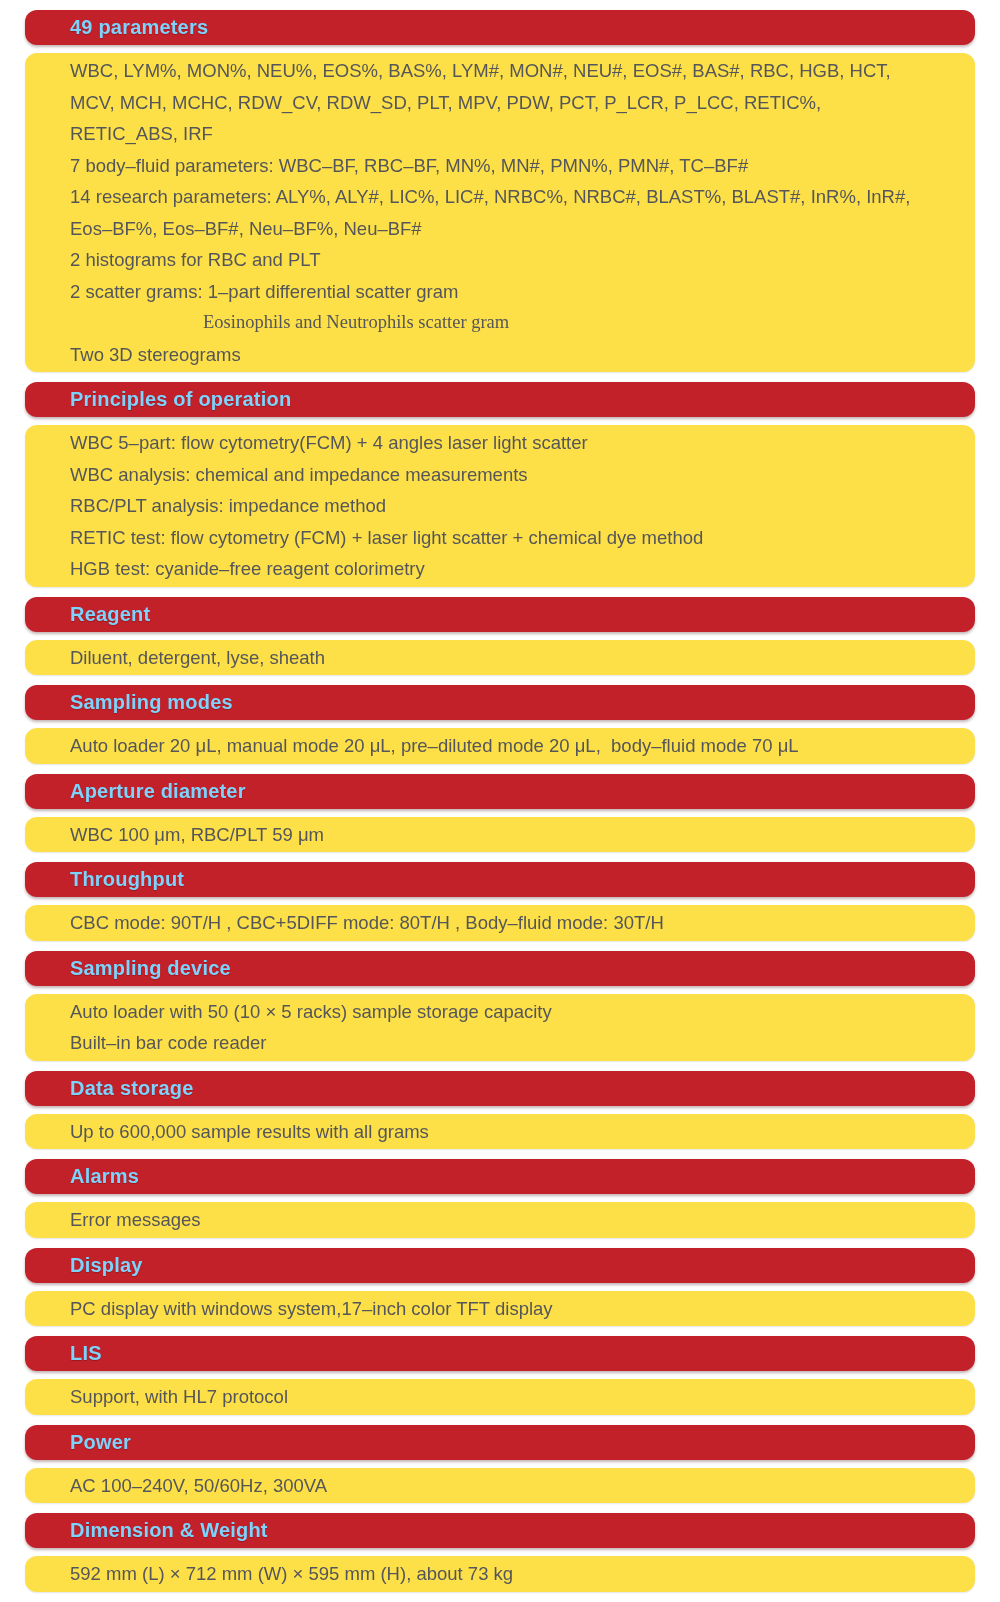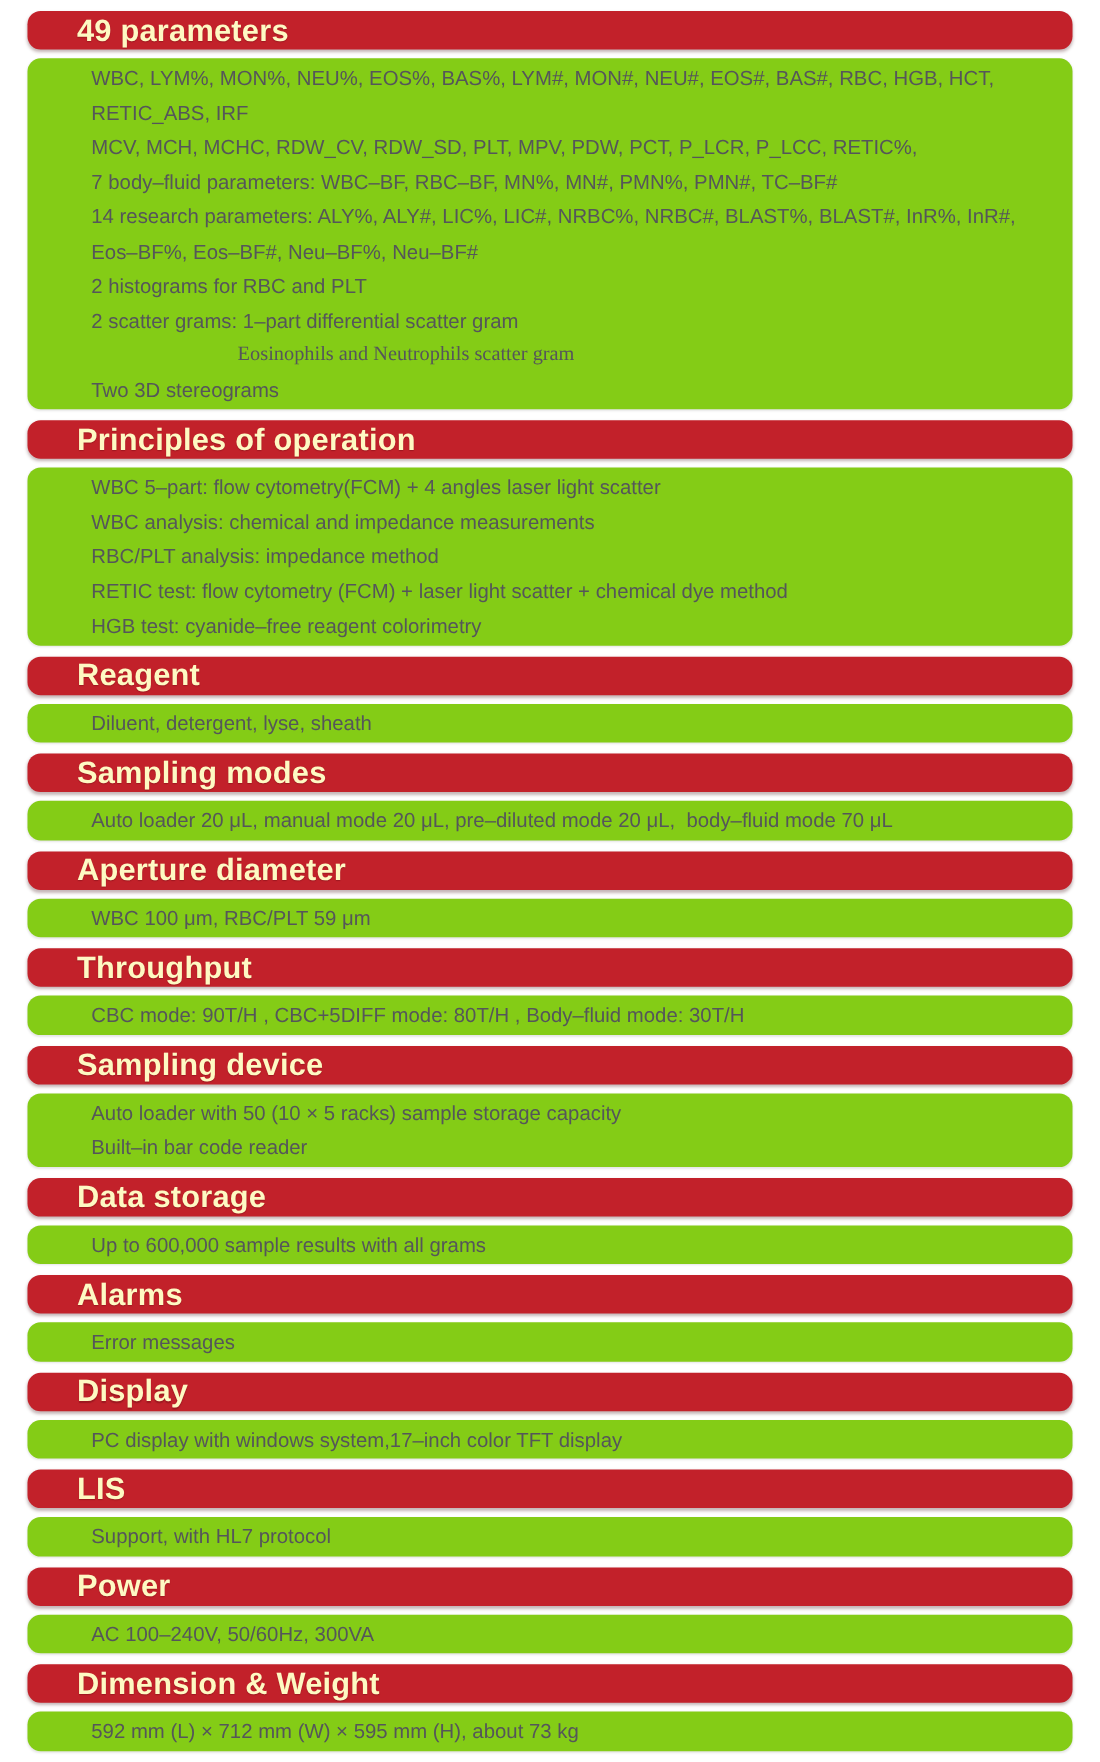--- a/index.html
+++ b/index.html
@@ -15,32 +15,32 @@
     padding: 10px 25px 0 25px;
   }
   .sec-header {
     height: 35px;
     background: #c2212a;
     border-radius: 12px;
     margin-bottom: 8px;
     display: flex;
     align-items: center;
     padding-left: 45px;
-    color: #fef9c3;
-    font-size: 28px;
+    color: #7dd3fc;
+    font-size: 20px;
     font-weight: bold;
     letter-spacing: 0.2px;
     box-shadow: 0 2px 3px rgba(60, 10, 12, 0.30);
     text-shadow: 0 1px 1px rgba(90, 10, 15, 0.35);
   }
   .sec-body {
-    background: #84cc16;
+    background: #fde047;
     border-radius: 12px;
     margin-bottom: 10px;
-    padding: 2px 20px 2px 58px;
+    padding: 2px 20px 2px 45px;
     color: #55565a;
     font-size: 18.5px;
     box-shadow: 0 1px 2px rgba(0, 0, 0, 0.10);
   }
   .row {
     line-height: 31.5px;
     white-space: pre-wrap;
   }
   .row.indent {
     padding-left: 133px;
@@ -49,22 +49,22 @@
 </style>
 </head>
 <body>
 
 <div class="page">
 
   <section>
     <div class="sec-header">49 parameters</div>
     <div class="sec-body">
       <div class="row">WBC, LYM%, MON%, NEU%, EOS%, BAS%, LYM#, MON#, NEU#, EOS#, BAS#, RBC, HGB, HCT,</div>
+      <div class="row">MCV, MCH, MCHC, RDW_CV, RDW_SD, PLT, MPV, PDW, PCT, P_LCR, P_LCC, RETIC%,</div>
       <div class="row">RETIC_ABS, IRF</div>
-      <div class="row">MCV, MCH, MCHC, RDW_CV, RDW_SD, PLT, MPV, PDW, PCT, P_LCR, P_LCC, RETIC%,</div>
       <div class="row">7 body–fluid parameters: WBC–BF, RBC–BF, MN%, MN#, PMN%, PMN#, TC–BF#</div>
       <div class="row">14 research parameters: ALY%, ALY#, LIC%, LIC#, NRBC%, NRBC#, BLAST%, BLAST#, InR%, InR#,</div>
       <div class="row">Eos–BF%, Eos–BF#, Neu–BF%, Neu–BF#</div>
       <div class="row">2 histograms for RBC and PLT</div>
       <div class="row">2 scatter grams: 1–part differential scatter gram</div>
       <div class="row indent">Eosinophils and Neutrophils scatter gram</div>
       <div class="row">Two 3D stereograms</div>
     </div>
   </section>
 

